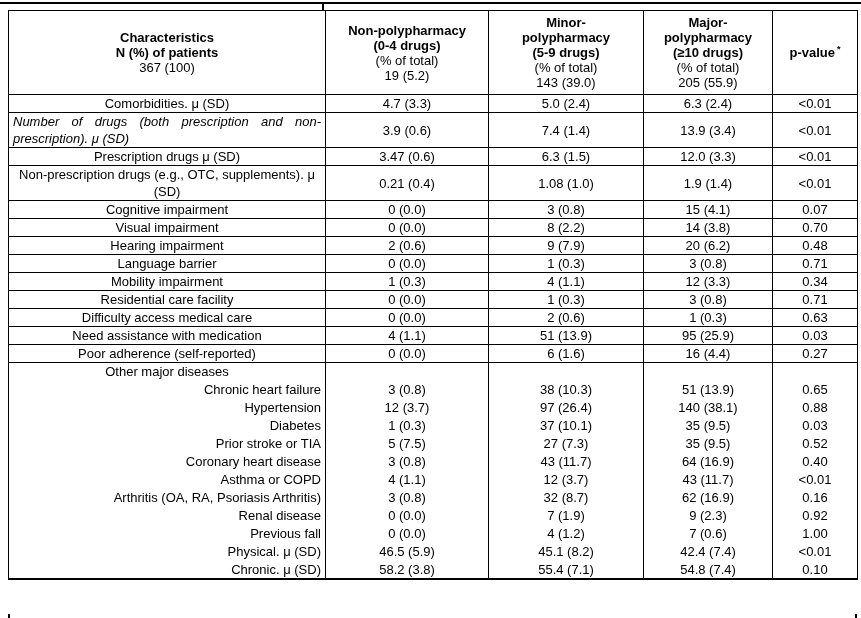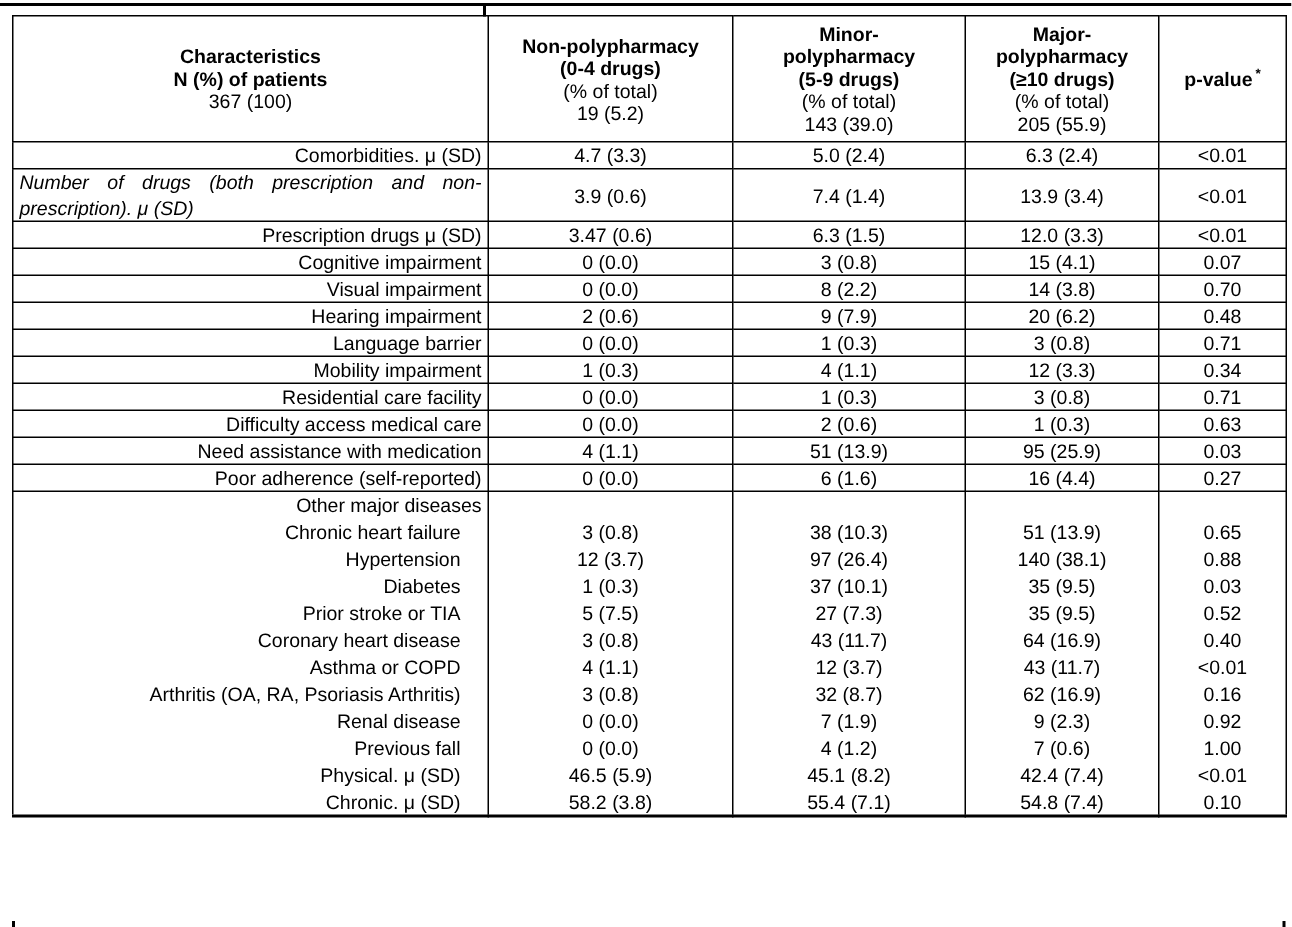--- a/index.html
+++ b/index.html
@@ -39,22 +39,22 @@
   .b { font-weight: bold; }
   sup { font-size: 9px; line-height: 0; margin-left: 2px; }
 
   .tbl td {
     height: 18px;
     line-height: 17px;
     padding: 0 3px;
     vertical-align: middle;
     text-align: center;
   }
-  td.lbl { text-align: right; padding-left: 4px; padding-right: 4px; }
-  td.lbl.sub { text-align: right; padding-right: 18px; }
+  td.lbl { text-align: center; padding-left: 4px; padding-right: 4px; }
+  td.lbl.sub { text-align: right; padding-right: 4px; }
   td.lbl.justify { text-align: justify; font-style: italic; }
   tr.nb td { border-top: hidden; }
 </style>
 </head>
 <body>
 
 <div class="top-line"></div>
 <div class="top-tick"></div>
 <div class="bottom-tick bt-left"></div>
 <div class="bottom-tick bt-right"></div>
@@ -115,20 +115,27 @@
         <td class="val">&lt;0.01</td>
       </tr>
       <tr>
         <td class="lbl">Prescription drugs μ (SD)</td>
         <td class="val">3.47 (0.6)</td>
         <td class="val">6.3 (1.5)</td>
         <td class="val">12.0 (3.3)</td>
         <td class="val">&lt;0.01</td>
       </tr>
       <tr>
+        <td class="lbl">Non-prescription drugs (e.g., OTC, supplements). μ (SD)</td>
+        <td class="val">0.21 (0.4)</td>
+        <td class="val">1.08 (1.0)</td>
+        <td class="val">1.9 (1.4)</td>
+        <td class="val">&lt;0.01</td>
+      </tr>
+      <tr>
         <td class="lbl">Cognitive impairment</td>
         <td class="val">0 (0.0)</td>
         <td class="val">3 (0.8)</td>
         <td class="val">15 (4.1)</td>
         <td class="val">0.07</td>
       </tr>
       <tr>
         <td class="lbl">Visual impairment</td>
         <td class="val">0 (0.0)</td>
         <td class="val">8 (2.2)</td>

